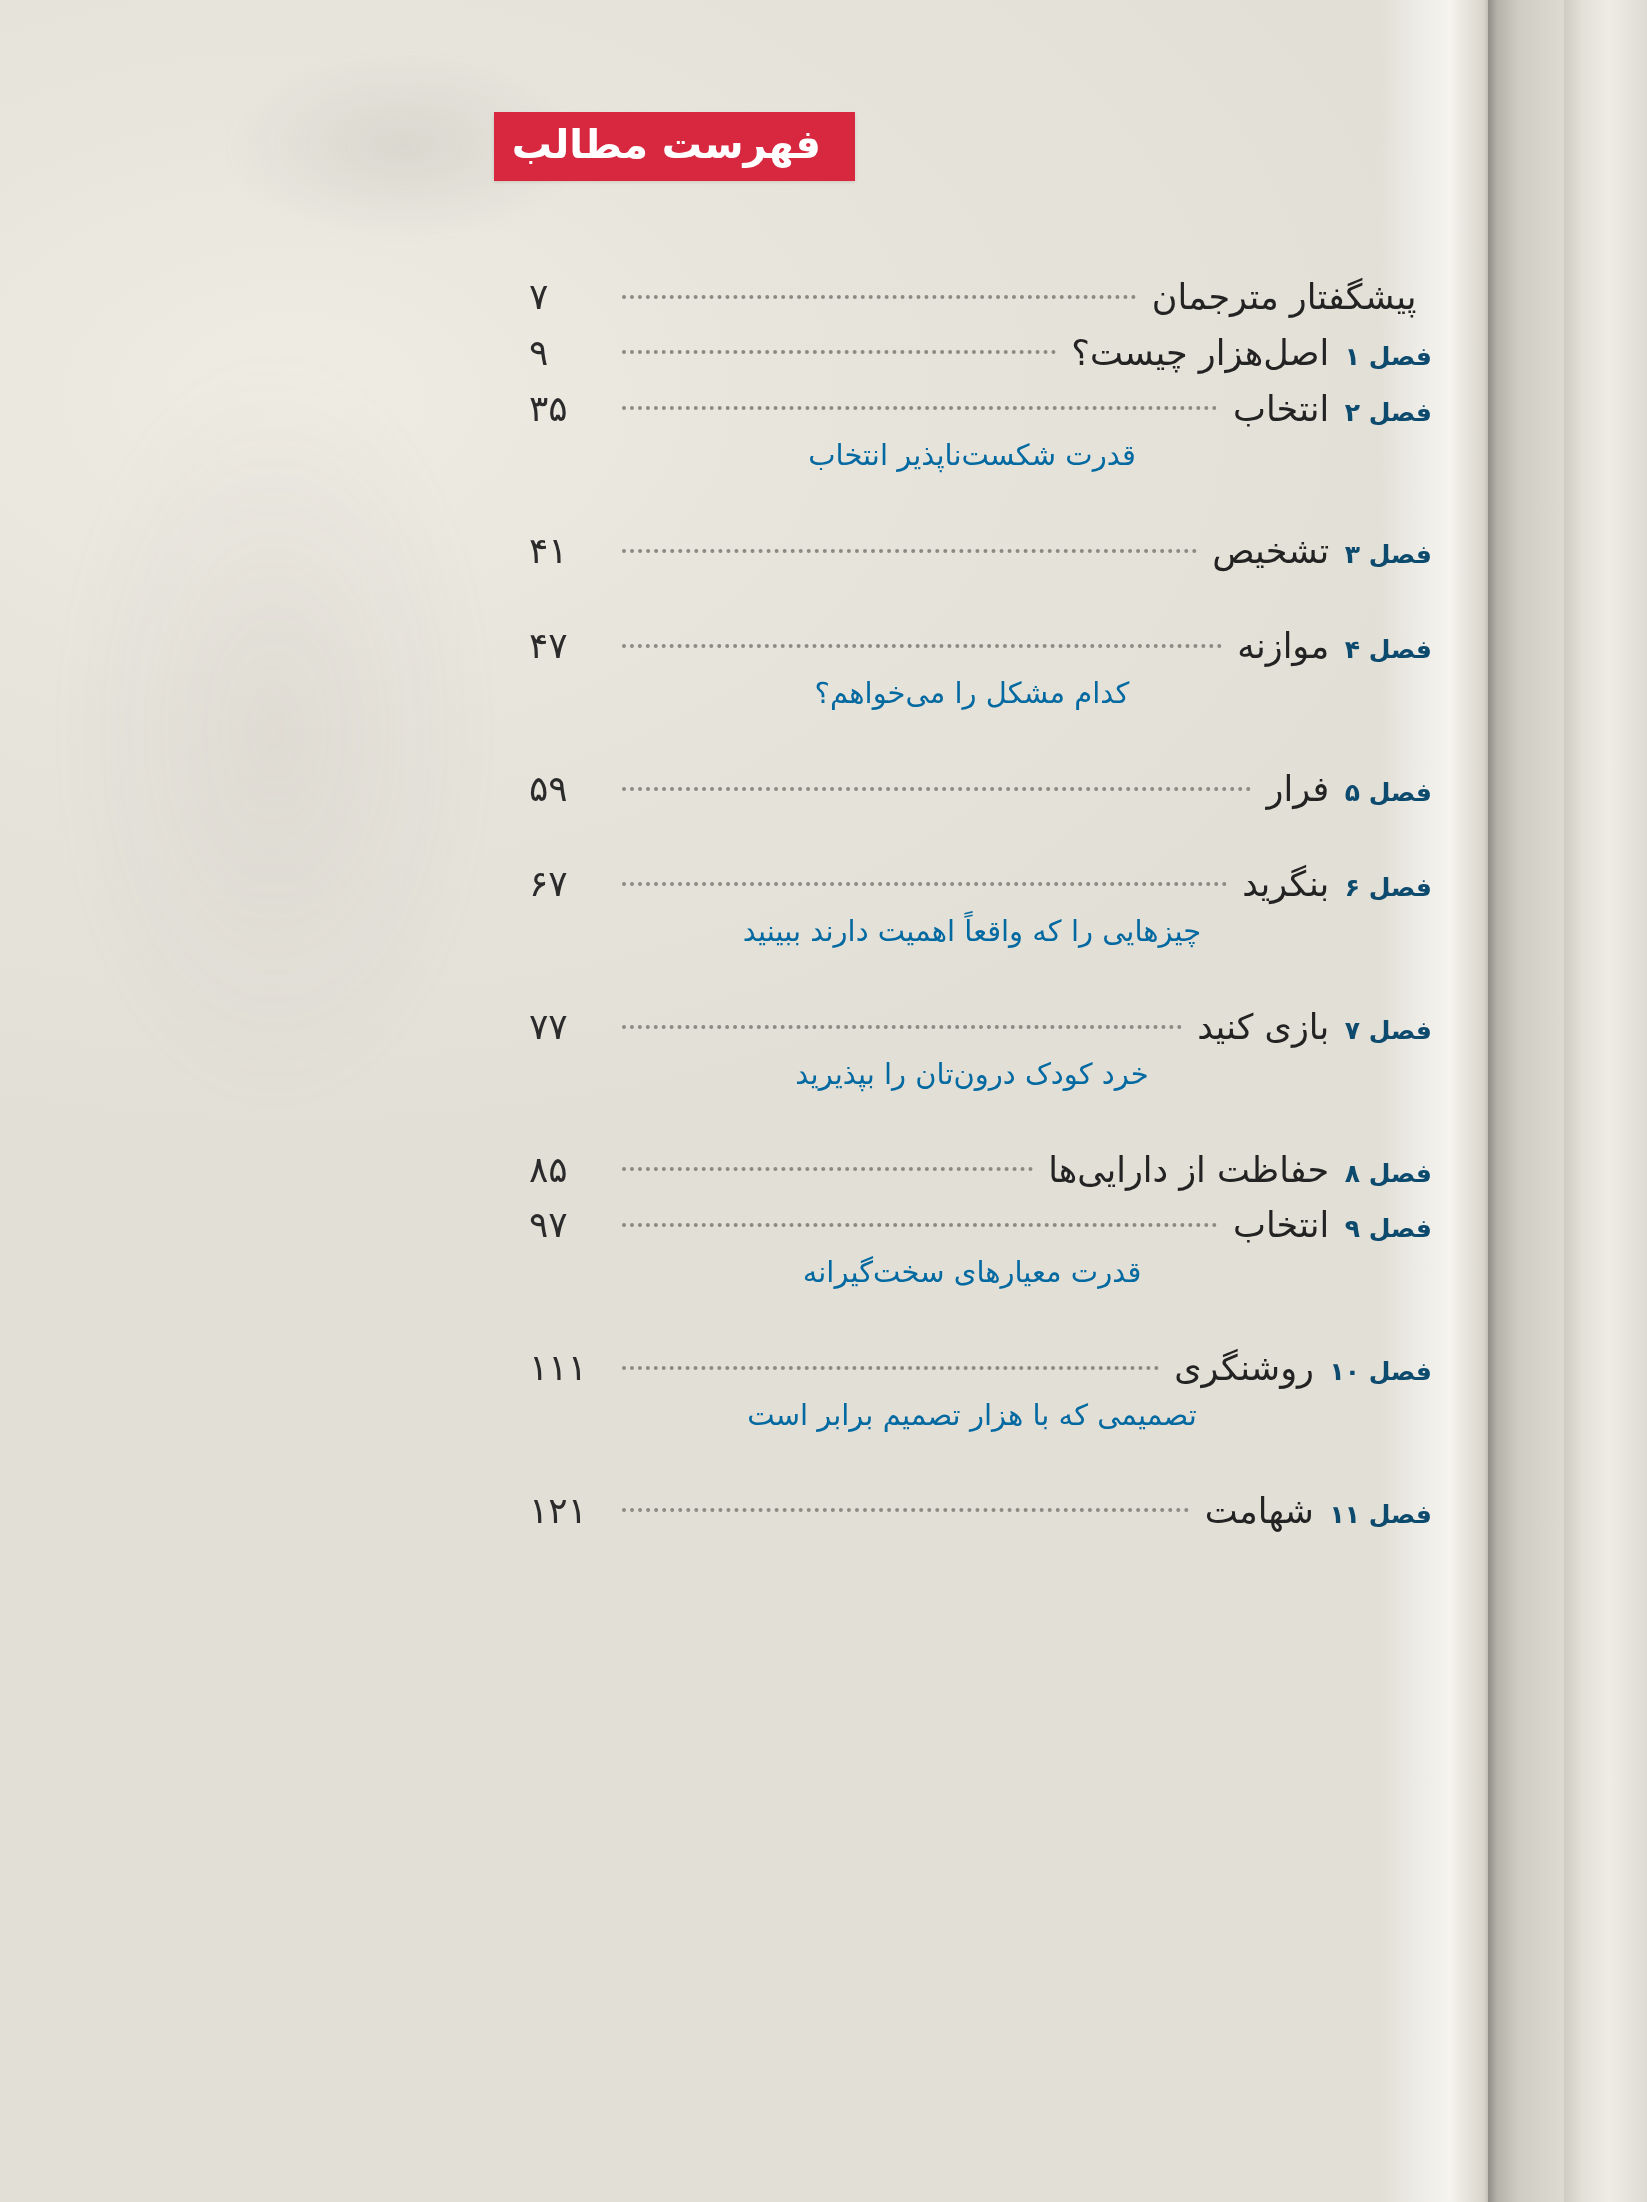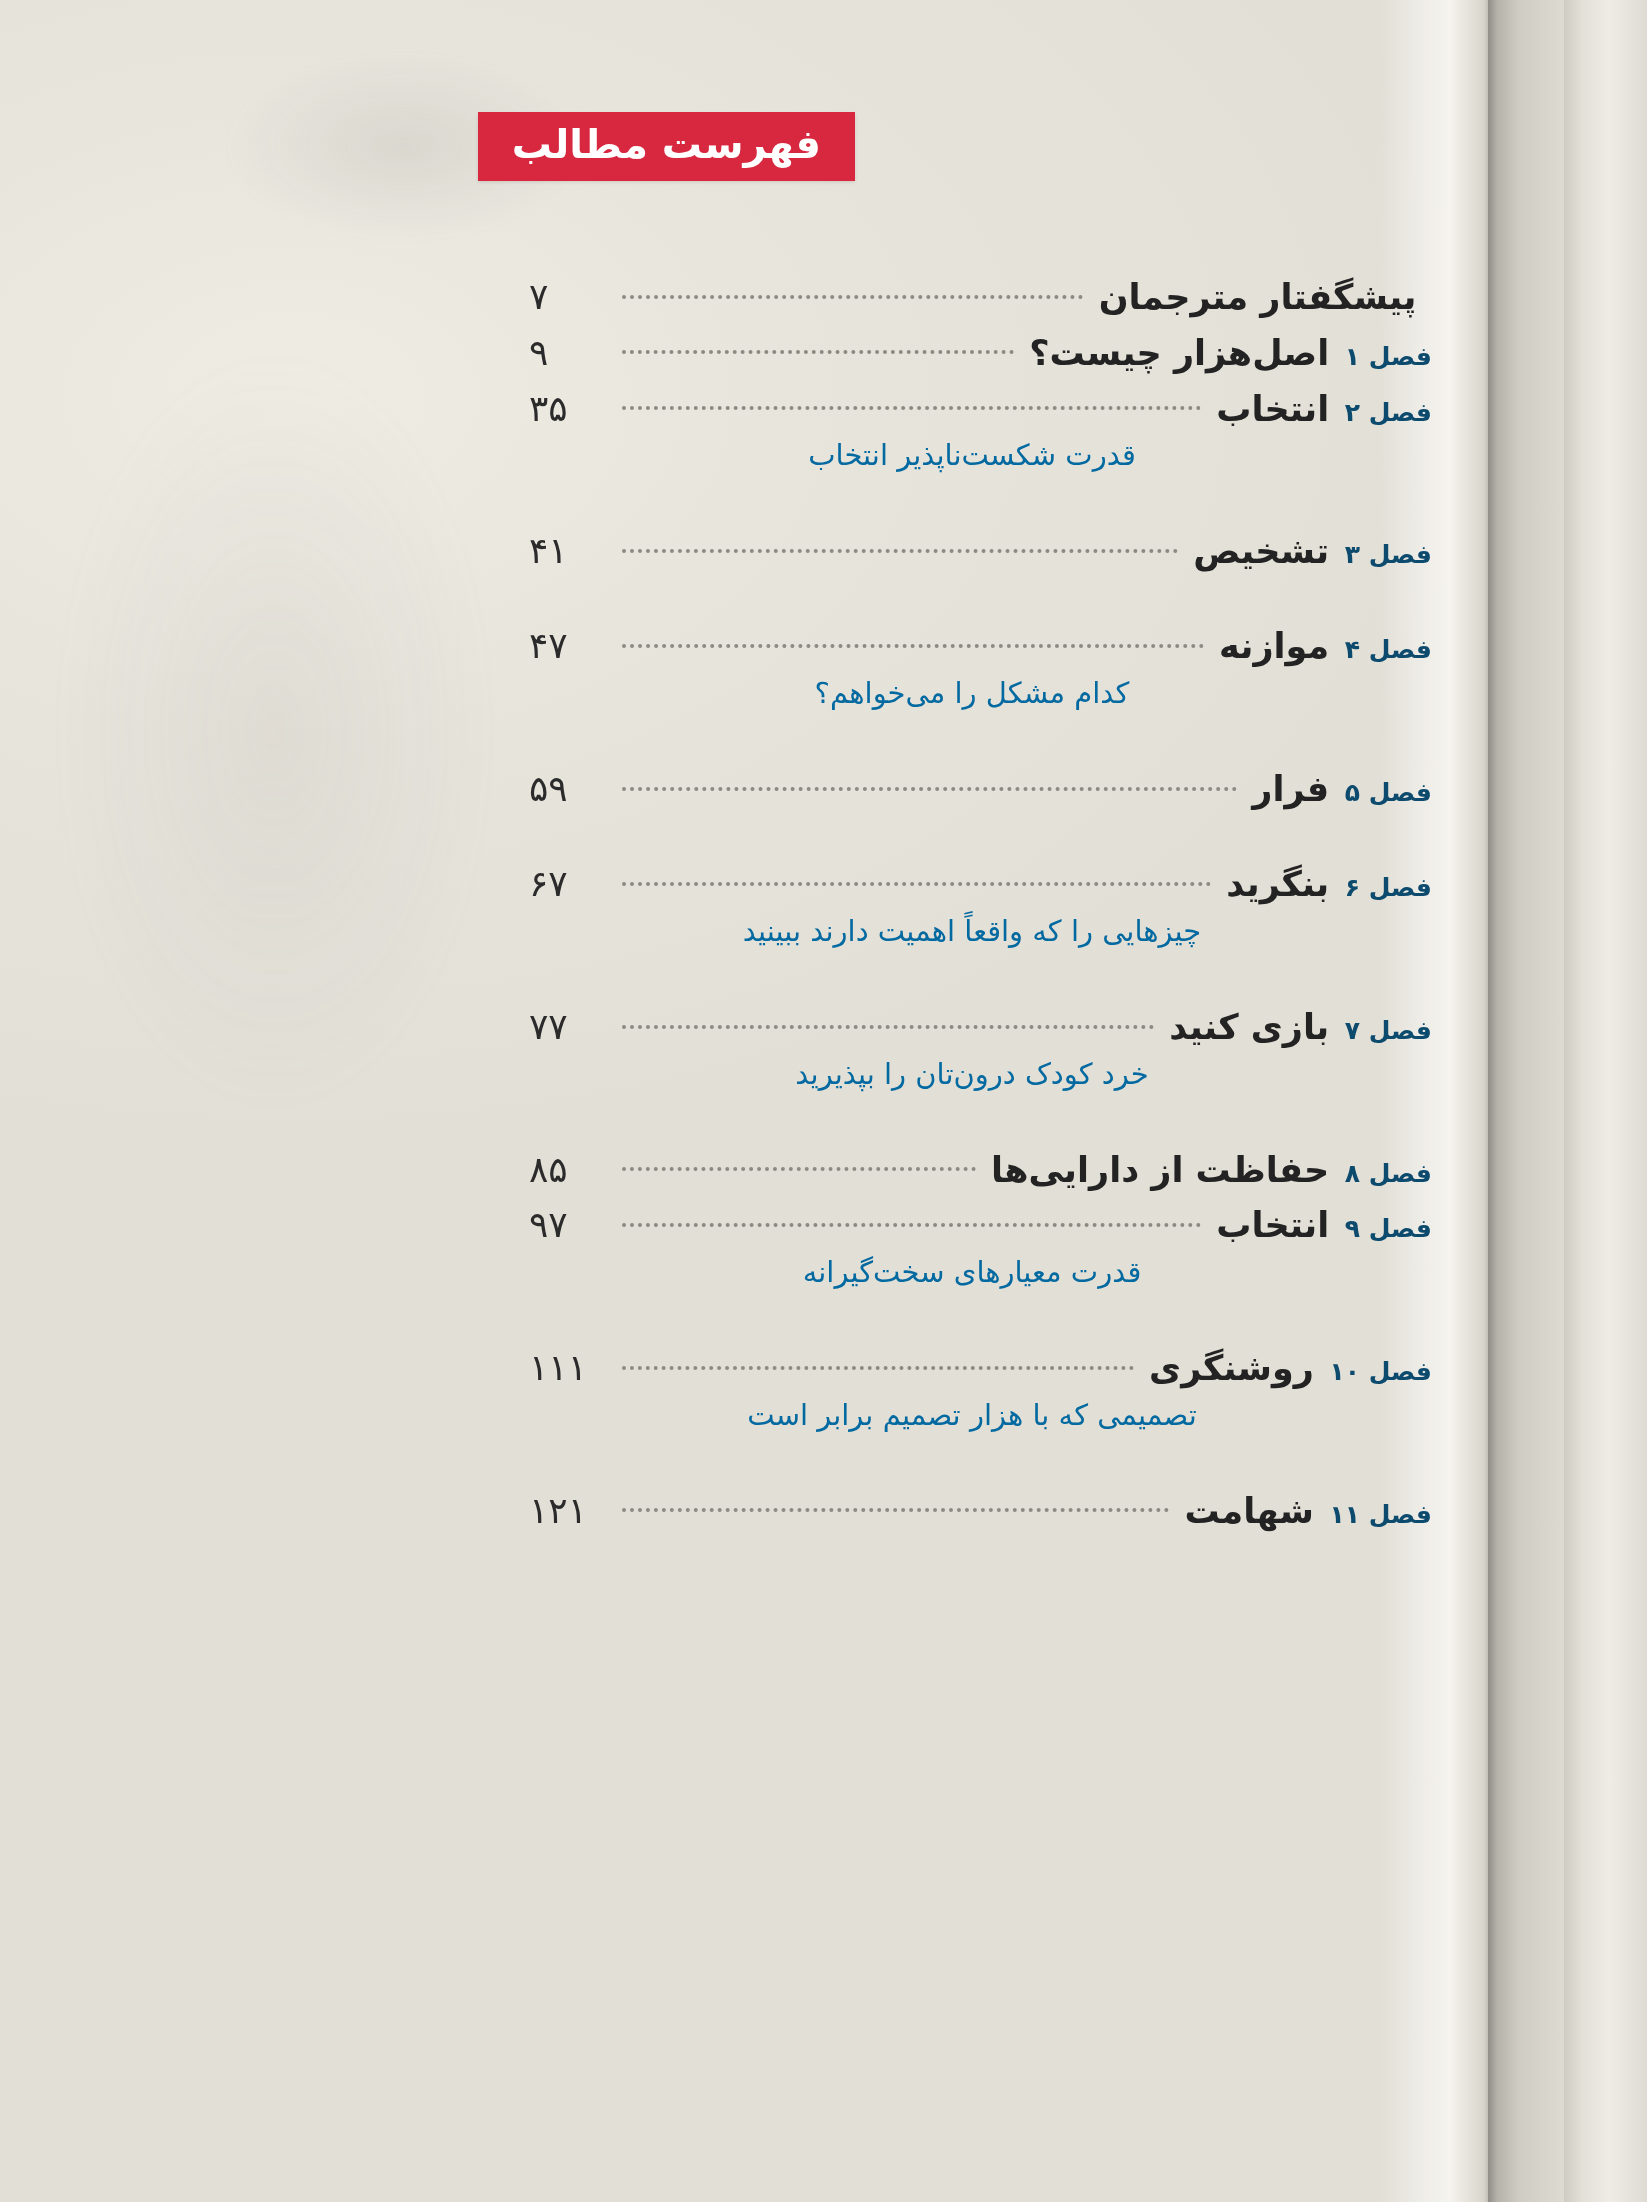--- a/index.html
+++ b/index.html
@@ -74,21 +74,21 @@
   }
 
   .toc-title {
     position: absolute;
     top: 112px;
     right: 792px;
     background: #d8283f;
     color: #ffffff;
     font-size: 40px;
     font-weight: bold;
-    padding: 12px 34px 17px 34px;
+    padding: 12px 34px 17px 18px;
     line-height: 1;
     letter-spacing: 0.9px;
     box-shadow: 0 1.7px 3.4px rgba(0,0,0,.12);
   }
 
   .toc {
     position: absolute;
     top: 275px;
     right: 215px;
     width: 903px;
@@ -105,21 +105,21 @@
     color: #2b2b2b;
   }
   .chapter-label {
     color: #0c4a6e;
     font-weight: bold;
     font-size: 25px;
     white-space: nowrap;
     margin-left: 15.5px;
   }
   .entry-title {
-    font-weight: bold;
+    font-weight: normal;
     font-size: 35px;
     white-space: nowrap;
     color: #232323;
   }
   .leader {
     flex: 1;
     margin: 0 15.5px;
     position: relative;
     height: 34px;
   }

